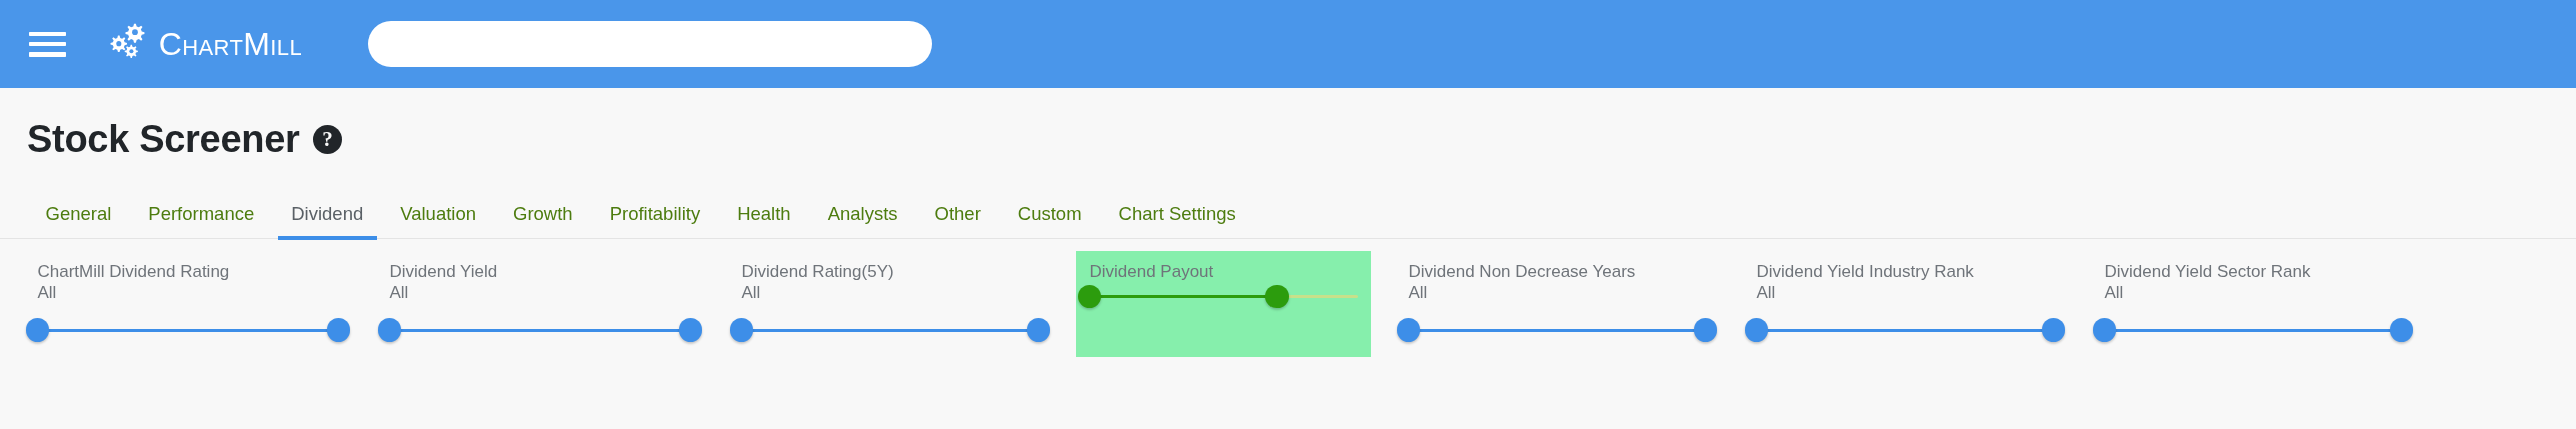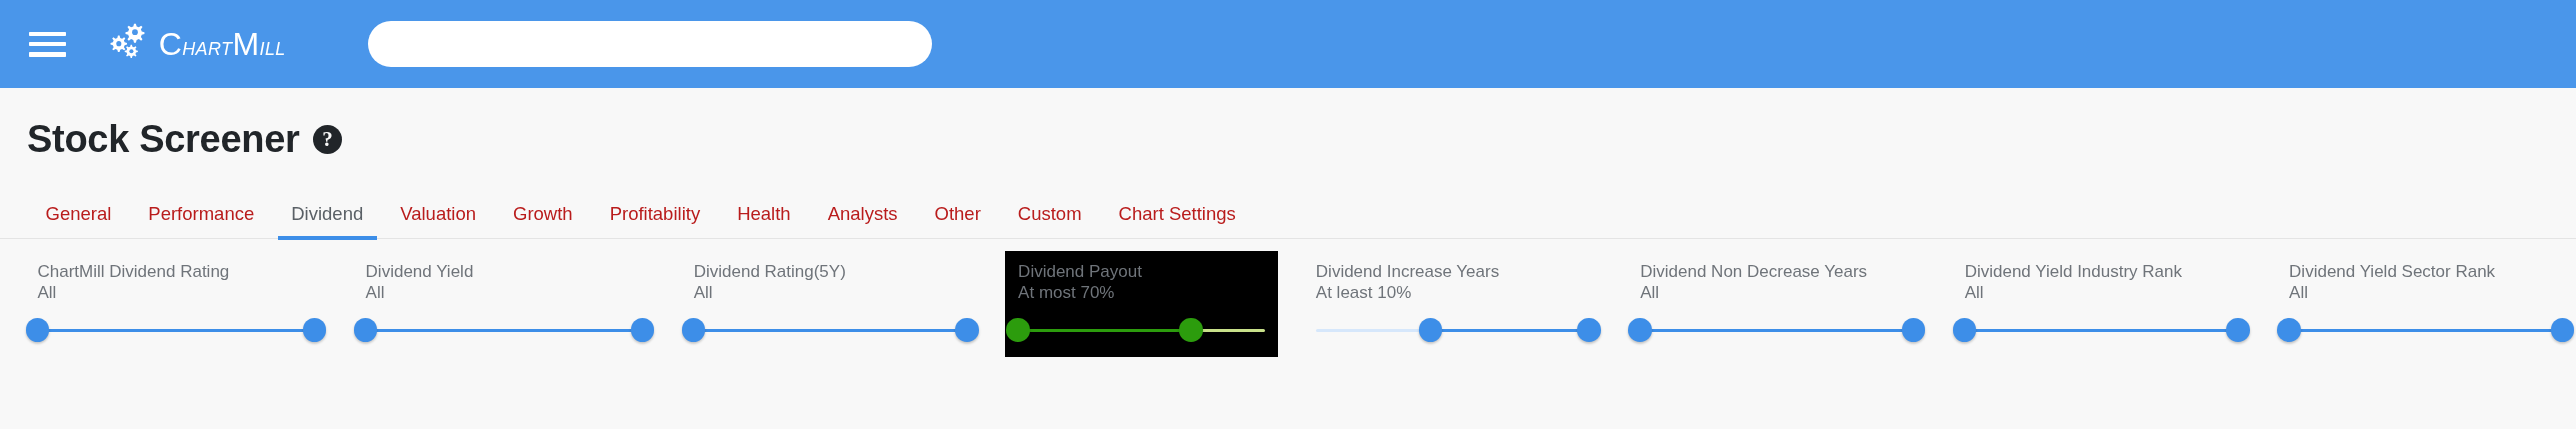--- a/index.html
+++ b/index.html
@@ -57,22 +57,21 @@
   }
   .brand-text {
     color: #ffffff;
     font-size: 32px;
     letter-spacing: 0.4px;
     white-space: nowrap;
     line-height: 1;
     font-weight: 400;
   }
   .brand-text .small-caps {
-    font-size: 18px;
-    font-style: italic;
+    font-size: 22px;
   }
   .search-box {
     position: absolute;
     left: 368px;
     top: 21px;
     width: 564px;
     height: 46px;
     background: #ffffff;
     border: none;
     border-radius: 23.6px;
@@ -119,21 +118,21 @@
     margin-top: 29px;
     padding-left: 27px;
     display: flex;
     align-items: flex-end;
     border-bottom: 1.7px solid #e4e4e4;
     height: 52px;
     box-sizing: border-box;
   }
   .tab {
     font-size: 18.5px;
-    color: #b91c1c;
+    color: #4d7c0f;
     padding: 0 18.5px 15px 18.5px;
     cursor: pointer;
     white-space: nowrap;
     position: relative;
     line-height: 1;
   }
   .tab.active {
     color: #5a6066;
   }
   .tab.active::after {
@@ -152,21 +151,21 @@
     padding: 0;
     margin-top: 11.8px;
   }
   .filter {
     box-sizing: border-box;
     padding: 10px 13.5px 11.8px 13.5px;
     position: relative;
     margin-left: 24px;
   }
   .filter.highlight {
-    background: #000000;
+    background: #86efac;
   }
   .filter-label {
     font-size: 17px;
     color: #6f747a;
     white-space: nowrap;
     line-height: 1.25;
   }
   .filter-value {
     font-size: 17px;
     color: #6f747a;
@@ -286,36 +285,25 @@
       <div class="filter-value">All</div>
       <div class="slider">
         <div class="track-bg"></div>
         <div class="track-fill" style="left: 0%; width: 100%;"></div>
         <div class="handle" style="left: 0%;"></div>
         <div class="handle" style="left: 100%;"></div>
       </div>
     </div>
     <div class="filter highlight" style="width: 295px;">
       <div class="filter-label">Dividend Payout</div>
-      <div class="filter-value">At most 70%</div>
       <div class="slider">
         <div class="track-bg"></div>
         <div class="track-fill" style="left: 0%; width: 70%;"></div>
         <div class="handle" style="left: 0%;"></div>
         <div class="handle" style="left: 70%;"></div>
-      </div>
-    </div>
-    <div class="filter" style="width: 324px;">
-      <div class="filter-label">Dividend Increase Years</div>
-      <div class="filter-value">At least 10%</div>
-      <div class="slider">
-        <div class="track-bg"></div>
-        <div class="track-fill" style="left: 42%; width: 58%;"></div>
-        <div class="handle" style="left: 42%;"></div>
-        <div class="handle" style="left: 100%;"></div>
       </div>
     </div>
     <div class="filter" style="width: 324px;">
       <div class="filter-label">Dividend Non Decrease Years</div>
       <div class="filter-value">All</div>
       <div class="slider">
         <div class="track-bg"></div>
         <div class="track-fill" style="left: 0%; width: 100%;"></div>
         <div class="handle" style="left: 0%;"></div>
         <div class="handle" style="left: 100%;"></div>

